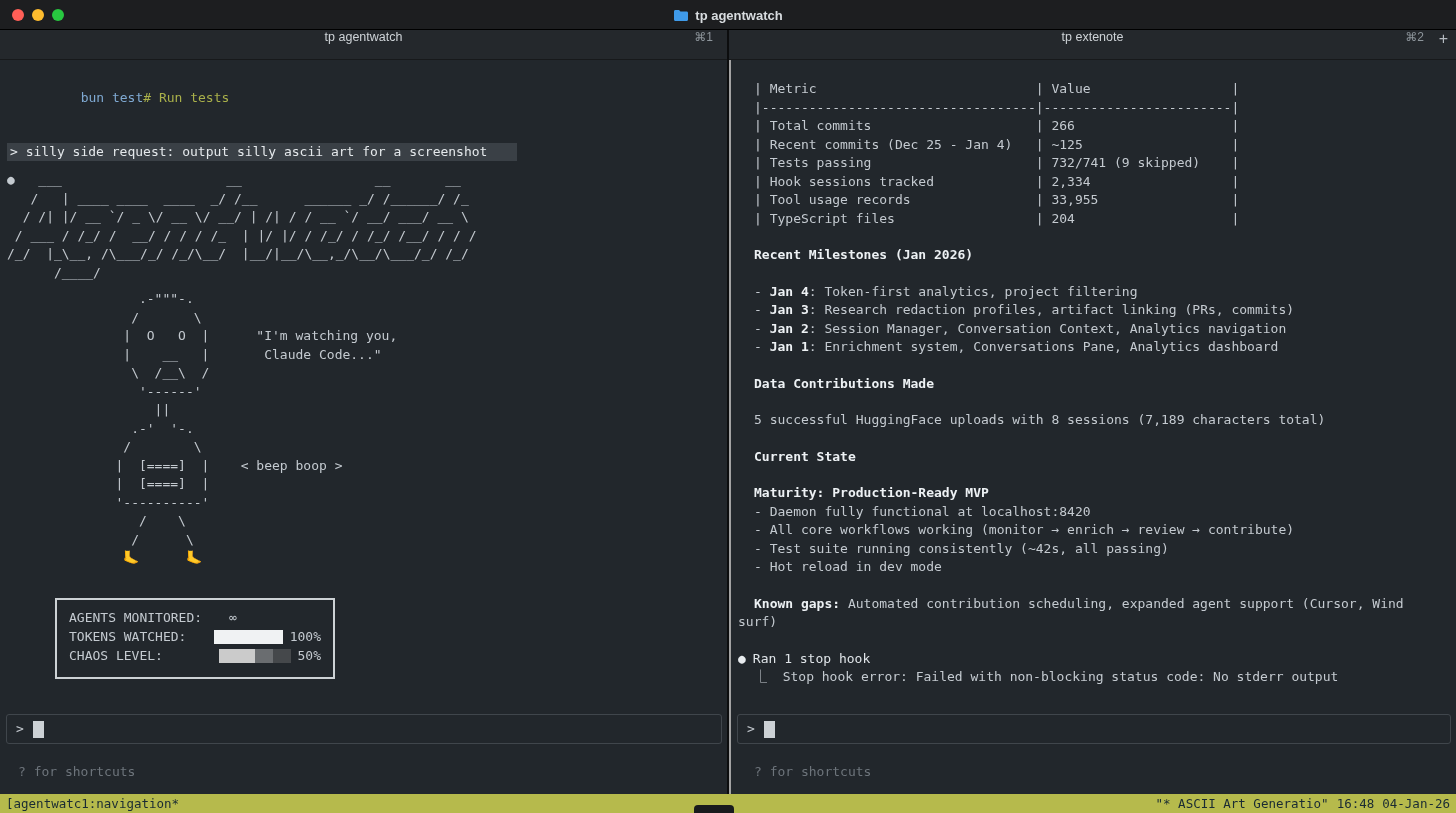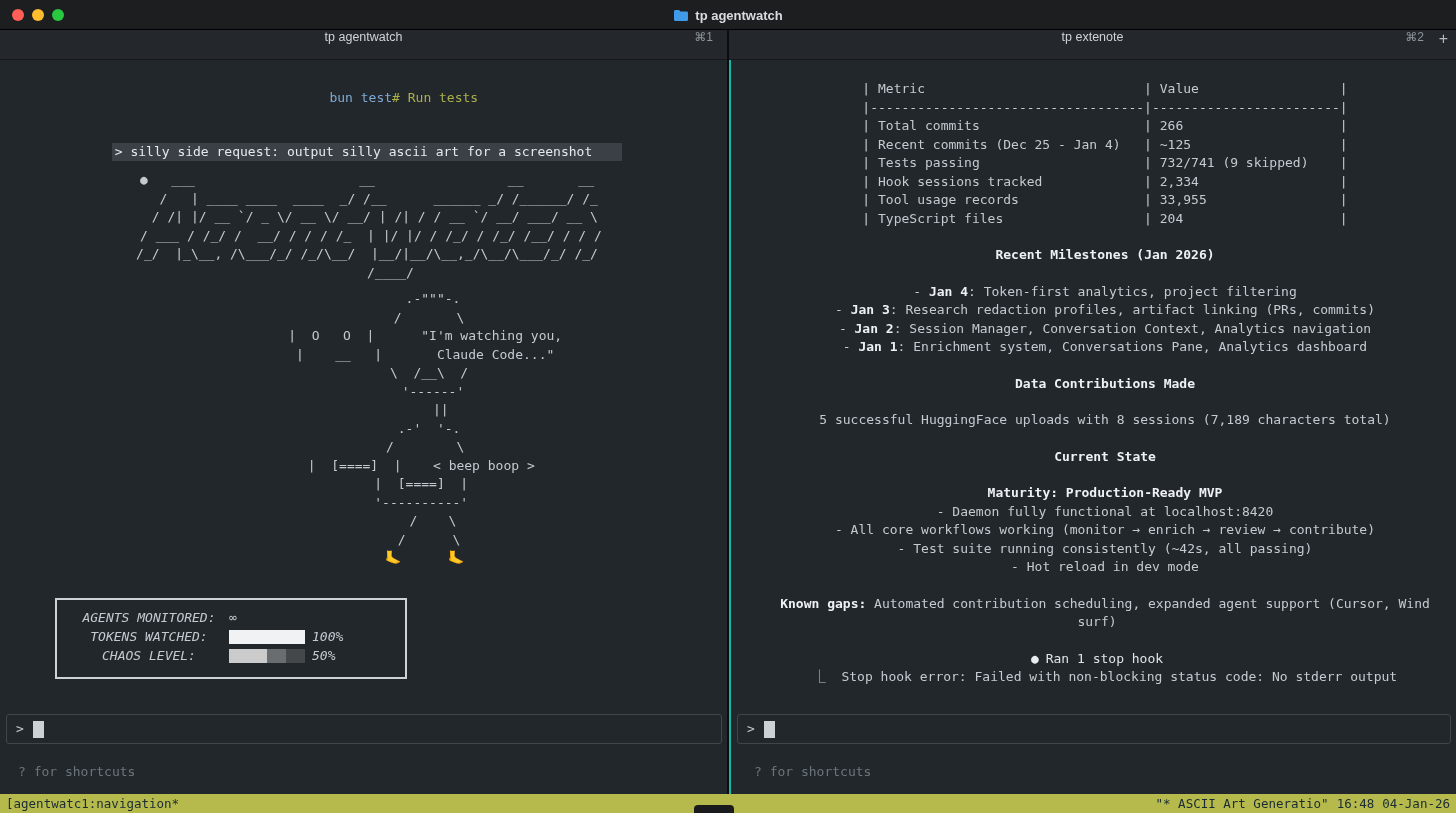--- a/index.html
+++ b/index.html
@@ -1,21 +1,21 @@
 <!DOCTYPE html>
 <html><head>
 <meta charset="utf-8">
 <style>
   * { box-sizing: border-box; }
   html,body { margin:0; padding:0; }
   body {
     width:1456px; height:813px; overflow:hidden; position:relative;
     background:#101214; font-family:"DejaVu Sans Mono", monospace;
   }
-  .window { position:absolute; inset:0; background:#14b8a6;text-align:center; }
+  .window { position:absolute; inset:0; background:#a3a3a3; }
 
   
   .titlebar {
     position:absolute; top:0; left:0; width:1456px; height:30px;
     background:#1d1e20; border-bottom:1px solid #000;
   }
   .traffic { position:absolute; left:12px; top:0; height:30px; display:flex; align-items:center; gap:8px; }
   .tl { width:12px; height:12px; border-radius:50%; display:inline-block; }
   .tl.red { background:#ff5f57; } .tl.yellow { background:#febc2e; } .tl.green { background:#28c840; }
   .wtitle {
@@ -55,21 +55,21 @@
   .cmd { color:#7fa9d2; }
   .cmt { color:#a9b04a; }
   .request {
     display:inline-block; margin-top:17px; padding:0 30px 0 3px;
     background:#3a4046; color:#e5e9ec; white-space:pre;
   }
   .banner { margin-top:10px; }
   .eyes { margin:20px 0 0 78px; white-space:pre; }
   .robot { margin:8px 0 0 85px; }
 
-  .statsbox { margin:30px 0 0 48px; width:352px; border:2px solid #cdd2d5; padding:9px 12px 11px;font-style:italic; }
+  .statsbox { margin:30px 0 0 48px; width:280px; border:2px solid #cdd2d5; padding:9px 12px 11px; }
   .statrow { display:flex; align-items:center; height:19px; white-space:pre; }
   .statlabel { width:160px; }
   .bar { width:76px; height:14px; margin-right:7px; }
   .bar.full { background:#f0f2f3; }
   .bar.half { background:linear-gradient(to right,#cbcbcb 0 50%,#6a6d70 50% 75%,#45484b 75% 100%); }
 
   
   .promptbox {
     position:absolute; left:6px; right:5px; bottom:50px; height:30px;
     border:1px solid #40464c; border-radius:3px;

